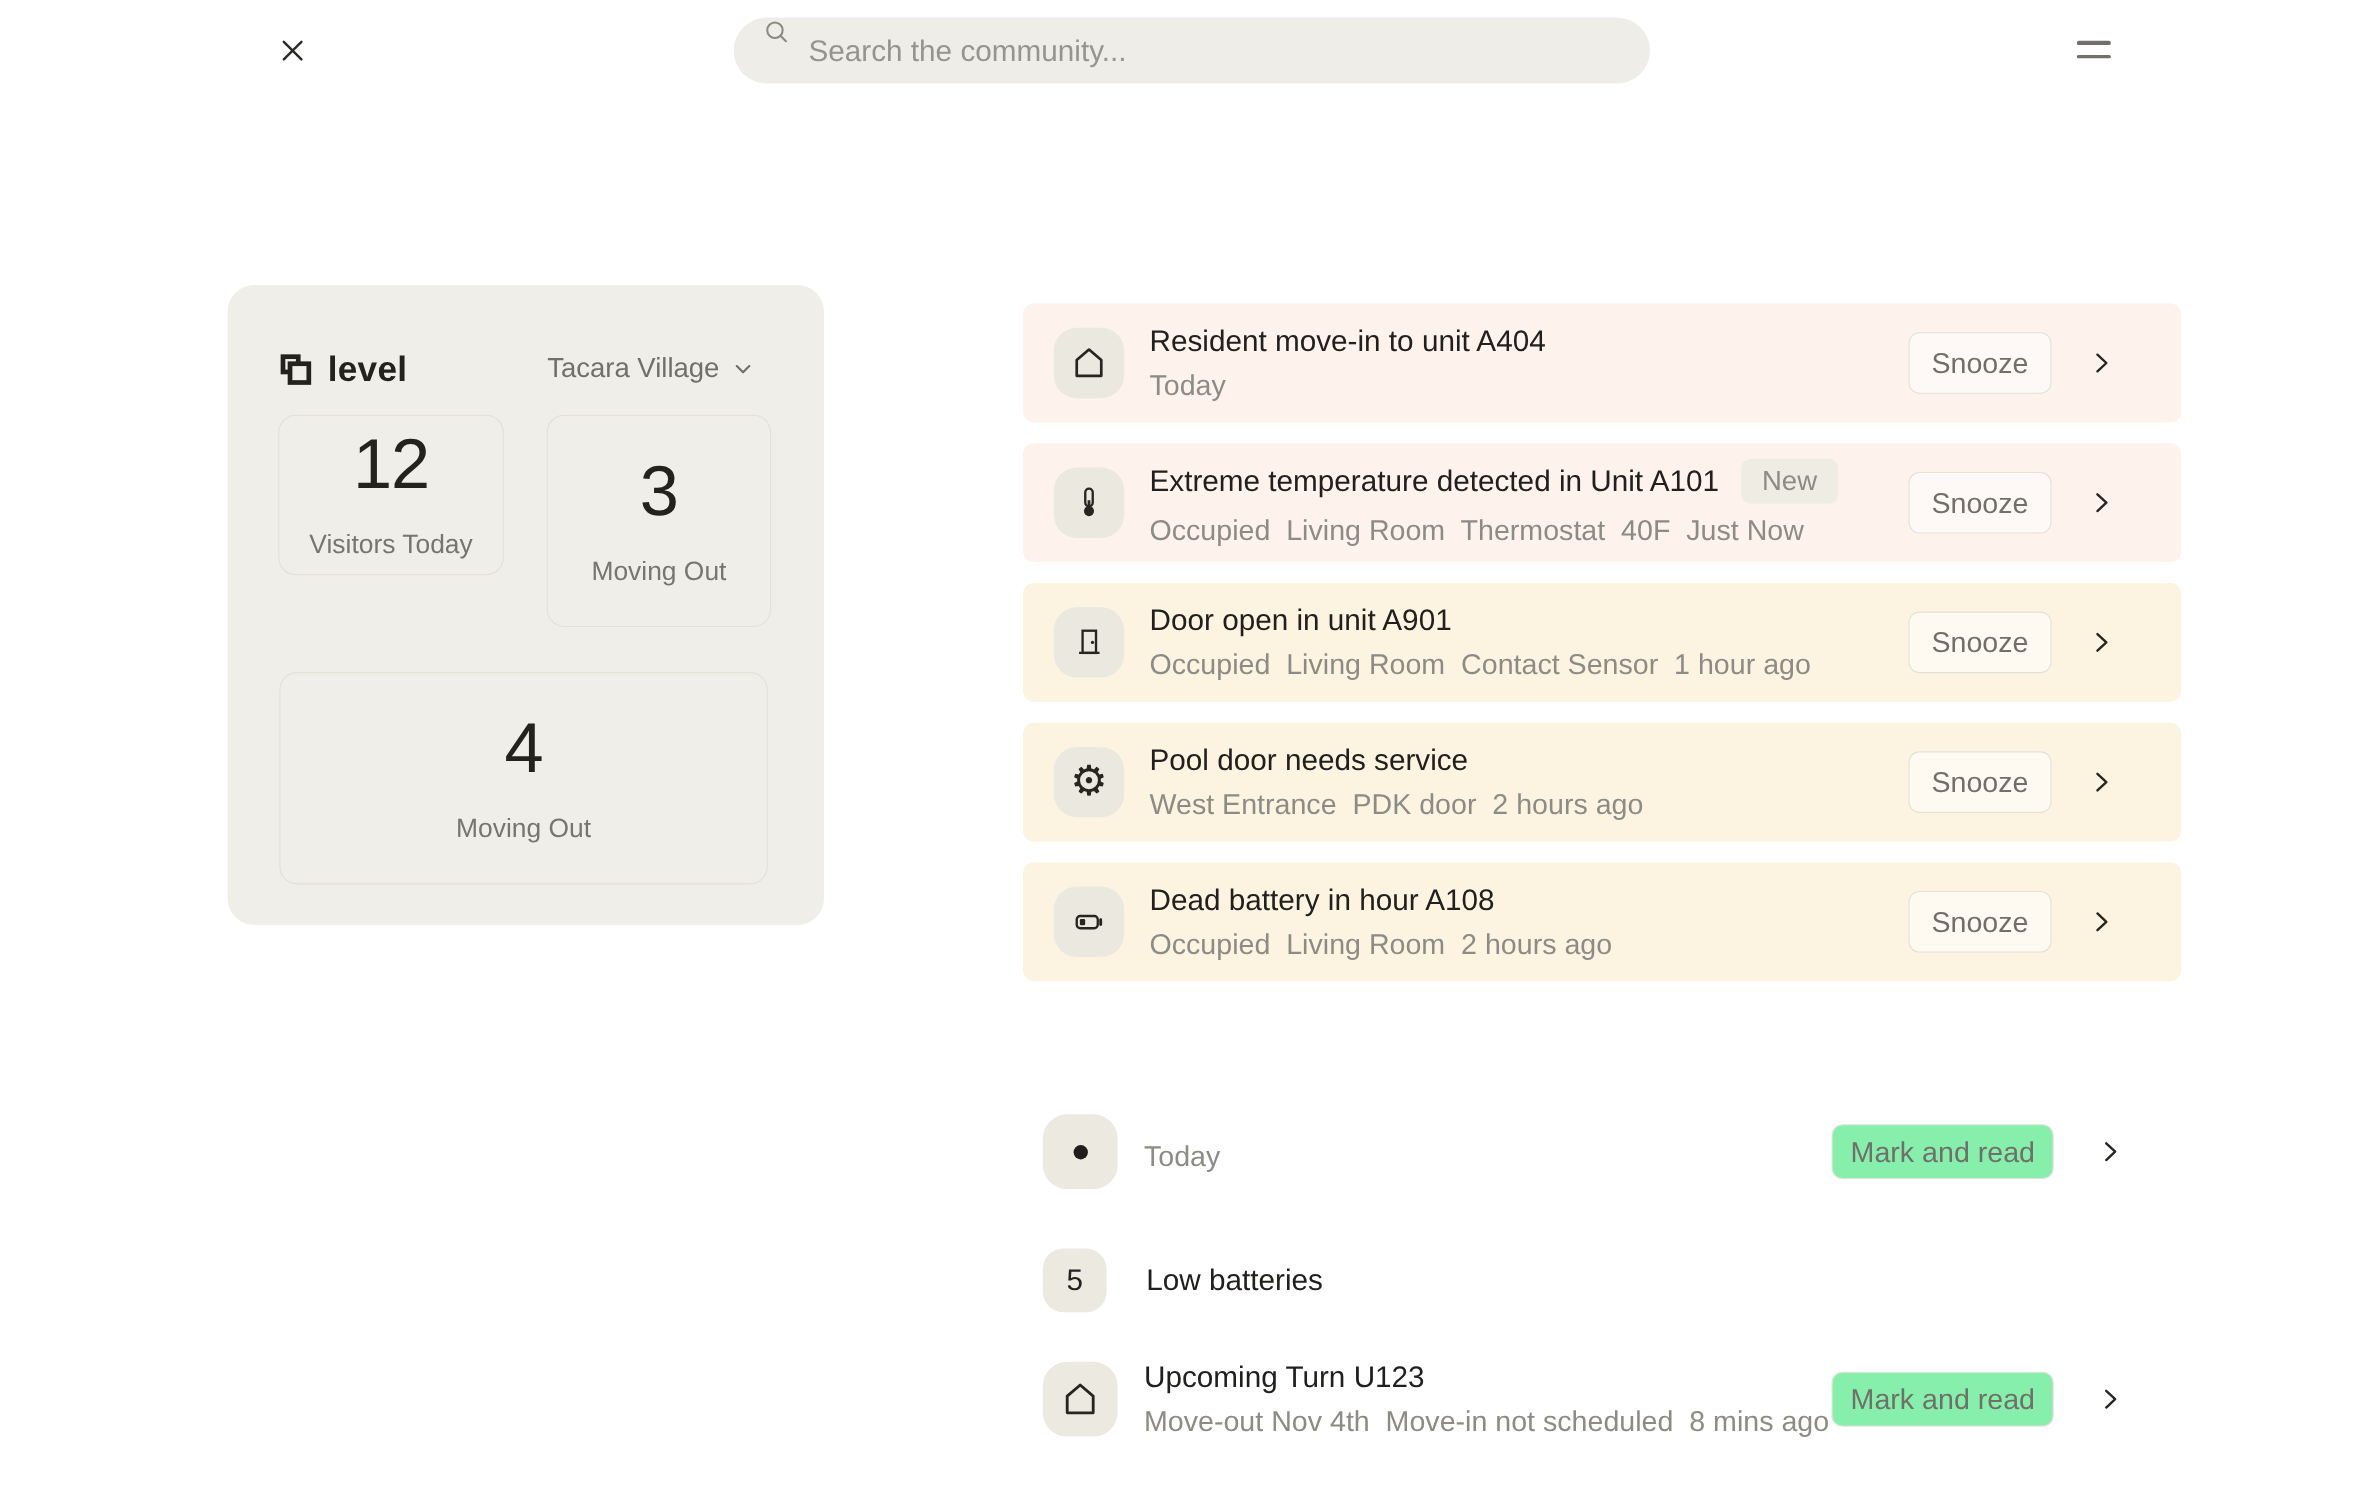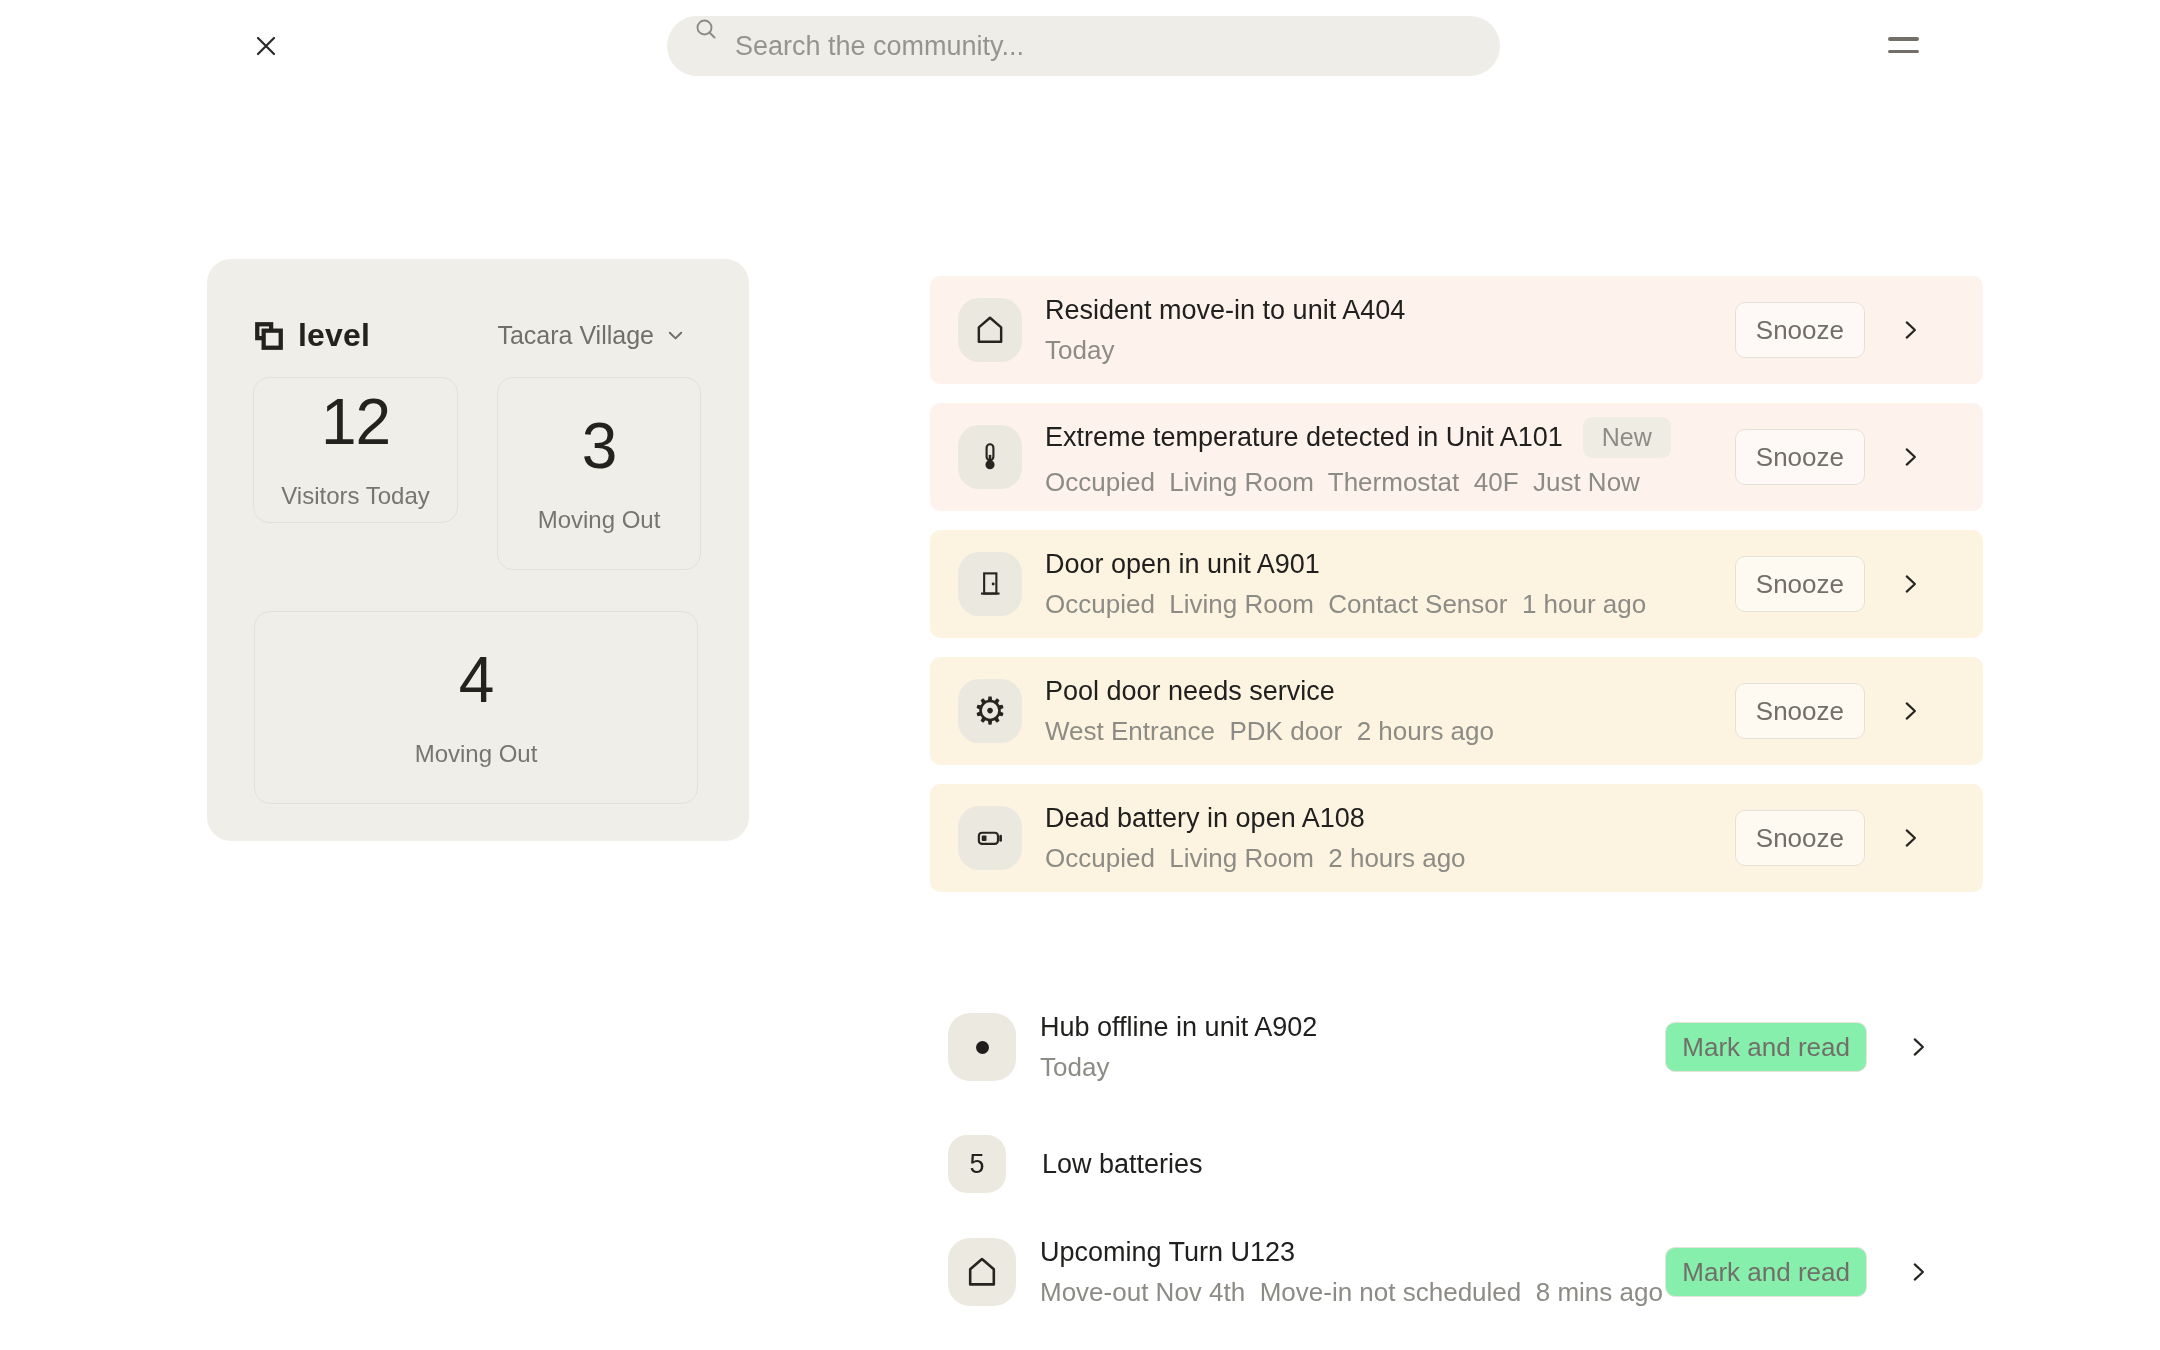--- a/index.html
+++ b/index.html
@@ -307,43 +307,40 @@
       <span style="display:flex;">
         <svg width="34" height="34" viewBox="0 0 32 32">
           <rect x="5.5" y="11" width="18" height="10.5" rx="3" fill="none" stroke="#26251f" stroke-width="2"></rect>
           <rect x="8.2" y="13.6" width="4.5" height="5.3" rx="1" fill="#26251f"></rect>
           <path d="M26 14.2 V18.3" stroke="#26251f" stroke-width="2.5" stroke-linecap="round"></path>
         </svg>
       </span>
     </div>
     <div class="row-text">
       <div class="title-line">
-        <span class="row-title">Dead battery in open A108</span>
+        <span class="row-title">Dead battery in hour A108</span>
       </div>
       <div class="row-meta">Occupied  Living Room  2 hours ago</div>
     </div>
     <button class="pill-btn">Snooze</button>
     <span class="chev">
       <svg width="26" height="26" viewBox="0 0 24 24">
         <path d="M9 5 L16.5 12 L9 19" fill="none" stroke="#26251f" stroke-width="2" stroke-linecap="round" stroke-linejoin="round"></path>
       </svg>
     </span>
   </div>
 </div>
 
 <div class="upcoming">
 
   <div class="up-row r-hub">
     <div class="up-chip">
       <span class="hub-dot"></span>
     </div>
     <div class="up-text">
-      <div class="title-line">
-        <span class="row-title">Hub offline in unit A902</span>
-      </div>
       <div class="row-meta">Today</div>
     </div>
     <button class="up-btn">Mark and read</button>
     <span class="chev">
       <svg width="26" height="26" viewBox="0 0 24 24">
         <path d="M9 5 L16.5 12 L9 19" fill="none" stroke="#26251f" stroke-width="2" stroke-linecap="round" stroke-linejoin="round"></path>
       </svg>
     </span>
   </div>
 

